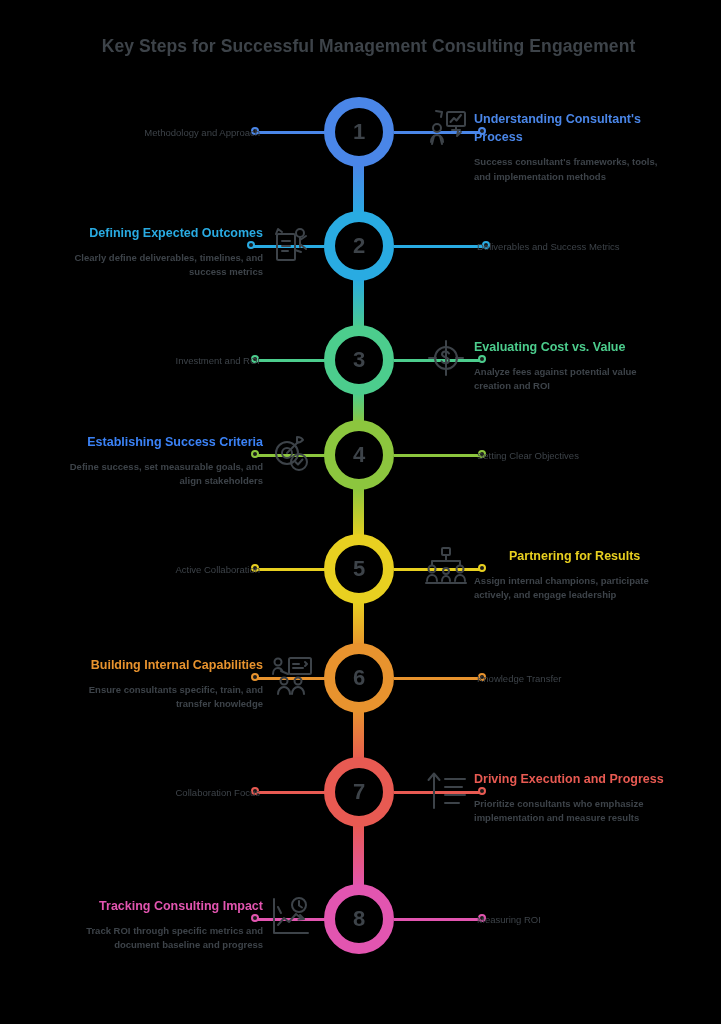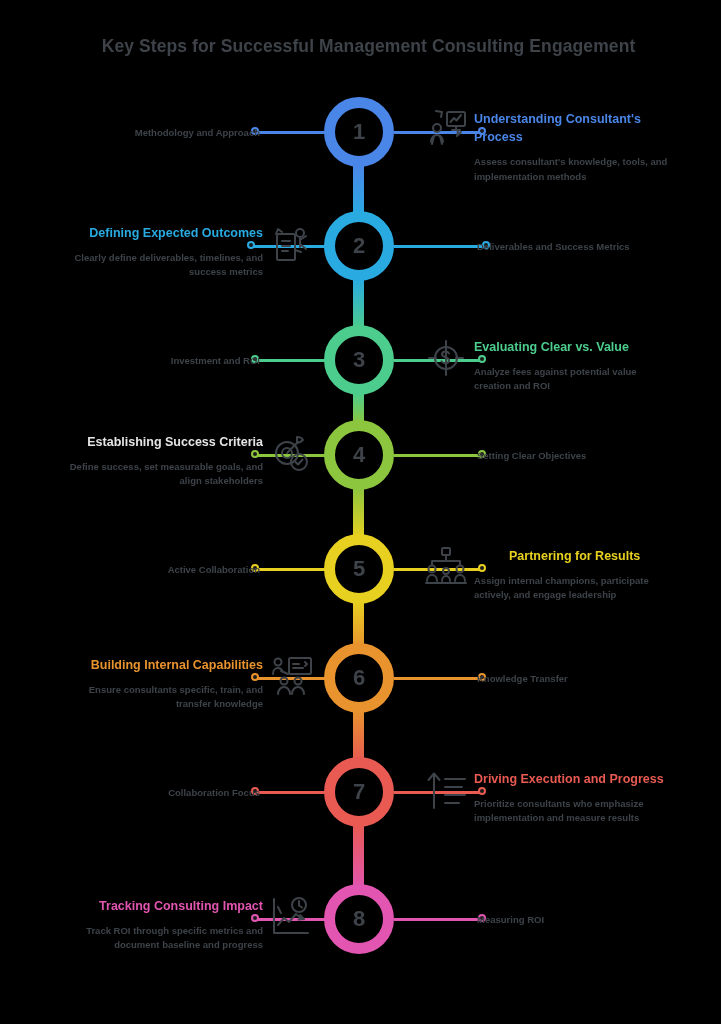--- a/index.html
+++ b/index.html
@@ -87,21 +87,21 @@
     margin-top: 9px;
     font-size: 9.5px;
     font-weight: bold;
     color: #3d4349;
     line-height: 1.5;
   }
   .plain {
     position: absolute;
     width: 210px;
     font-size: 9.5px;
-    font-weight: bold;
+    font-weight: normal;
     color: #3d4349;
     line-height: 1.4;
   }
   .plain.left  { right: 469px; text-align: right; }
   .plain.right { left: 469px;  text-align: left;  }
   .icon-box {
     position: absolute;
     width: 48px; height: 48px;
     color: #3d4349;
   }
@@ -125,21 +125,21 @@
           <span class="node-num">1</span>
         </div>
         <div class="conn left" style="width: 88px; background: rgb(74, 134, 232); color: rgb(74, 134, 232);">
           <span class="dot" style="color: rgb(74, 134, 232); left: -4px;"></span>
         </div>
         <div class="conn right" style="width: 88px; background: rgb(74, 134, 232); color: rgb(74, 134, 232);">
           <span class="dot" style="color: rgb(74, 134, 232); right: -4px;"></span>
         </div>
         <div class="side right" style="top: -22px;">
           <div class="side-head" style="color: rgb(74, 134, 232);">Understanding Consultant's Process</div>
-          <div class="side-desc">Assess consultant's knowledge, tools, and implementation methods</div>
+          <div class="side-desc">Success consultant's frameworks, tools, and implementation methods</div>
         </div>
         <div class="icon-box" style="top: -26px; left: 414px;">
           <svg viewBox="0 0 48 48" fill="none" stroke="currentColor" stroke-width="2" stroke-linecap="round" stroke-linejoin="round">
     <rect x="25" y="6" width="18" height="14" rx="1.5"></rect>
             <path d="M28.5 16l3.5-4 2.5 2.5L39 9"></path>
     <path d="M34 20v4M30 24h8"></path>
     <circle cx="15" cy="22" r="4"></circle>
             <path d="M9 36c0-4 2.7-7 6-7s6 3 6 7"></path>
             <path d="M12 30l-2 8M18 30l2 8"></path>
     <path d="M13 6l5 4M18 6l-5 4" opacity="0"></path>
@@ -181,21 +181,21 @@
         <div class="node" style="border-color: rgb(76, 205, 141);">
           <span class="node-num">3</span>
         </div>
         <div class="conn left" style="width: 88px; background: rgb(76, 205, 141); color: rgb(76, 205, 141);">
           <span class="dot" style="color: rgb(76, 205, 141); left: -4px;"></span>
         </div>
         <div class="conn right" style="width: 88px; background: rgb(76, 205, 141); color: rgb(76, 205, 141);">
           <span class="dot" style="color: rgb(76, 205, 141); right: -4px;"></span>
         </div>
         <div class="side right" style="top: -22px;">
-          <div class="side-head" style="color: rgb(76, 205, 141);">Evaluating Clear vs. Value</div>
+          <div class="side-head" style="color: rgb(76, 205, 141);">Evaluating Cost vs. Value</div>
           <div class="side-desc">Analyze fees against potential value creation and ROI</div>
         </div>
         <div class="icon-box" style="top: -26px; left: 414px;">
           <svg viewBox="0 0 48 48" fill="none" stroke="currentColor" stroke-width="2" stroke-linecap="round" stroke-linejoin="round">
     <circle cx="24" cy="24" r="11"></circle>
     <path d="M24 7v7M24 34v7M7 24h7M34 24h7"></path>
     <path d="M27 19.5c-.8-1.3-2-2-3.5-2-2 0-3.5 1.1-3.5 2.8 0 3.8 7 2.2 7 6 0 1.8-1.6 3-3.7 3-1.6 0-2.9-.7-3.8-2"></path>
     <path d="M24 15v18"></path>
           </svg>
         </div>
@@ -205,21 +205,21 @@
         <div class="node" style="border-color: rgb(140, 198, 62);">
           <span class="node-num">4</span>
         </div>
         <div class="conn left" style="width: 88px; background: rgb(140, 198, 62); color: rgb(140, 198, 62);">
           <span class="dot" style="color: rgb(140, 198, 62); left: -4px;"></span>
         </div>
         <div class="conn right" style="width: 88px; background: rgb(140, 198, 62); color: rgb(140, 198, 62);">
           <span class="dot" style="color: rgb(140, 198, 62); right: -4px;"></span>
         </div>
         <div class="side left" style="top: -22px;">
-          <div class="side-head" style="color: #e5e5e5;">Establishing Success Criteria</div>
+          <div class="side-head" style="color: #3b82f6;">Establishing Success Criteria</div>
           <div class="side-desc">Define success, set measurable goals, and align stakeholders</div>
         </div>
         <div class="icon-box" style="top: -26px; right: 414px;">
           <svg viewBox="0 0 48 48" fill="none" stroke="currentColor" stroke-width="2" stroke-linecap="round" stroke-linejoin="round">
     <circle cx="20" cy="24" r="11"></circle>
             <circle cx="20" cy="24" r="5"></circle>
     <path d="M20 24l11-11"></path>
             <path d="M30 8c3 0 5 1 6 3-2 2-4 3-6 3 0-2 0-4 0-6z"></path>
     <circle cx="32" cy="33" r="8"></circle>
             <path d="M28.5 33l2.5 2.5 4.5-5"></path>

